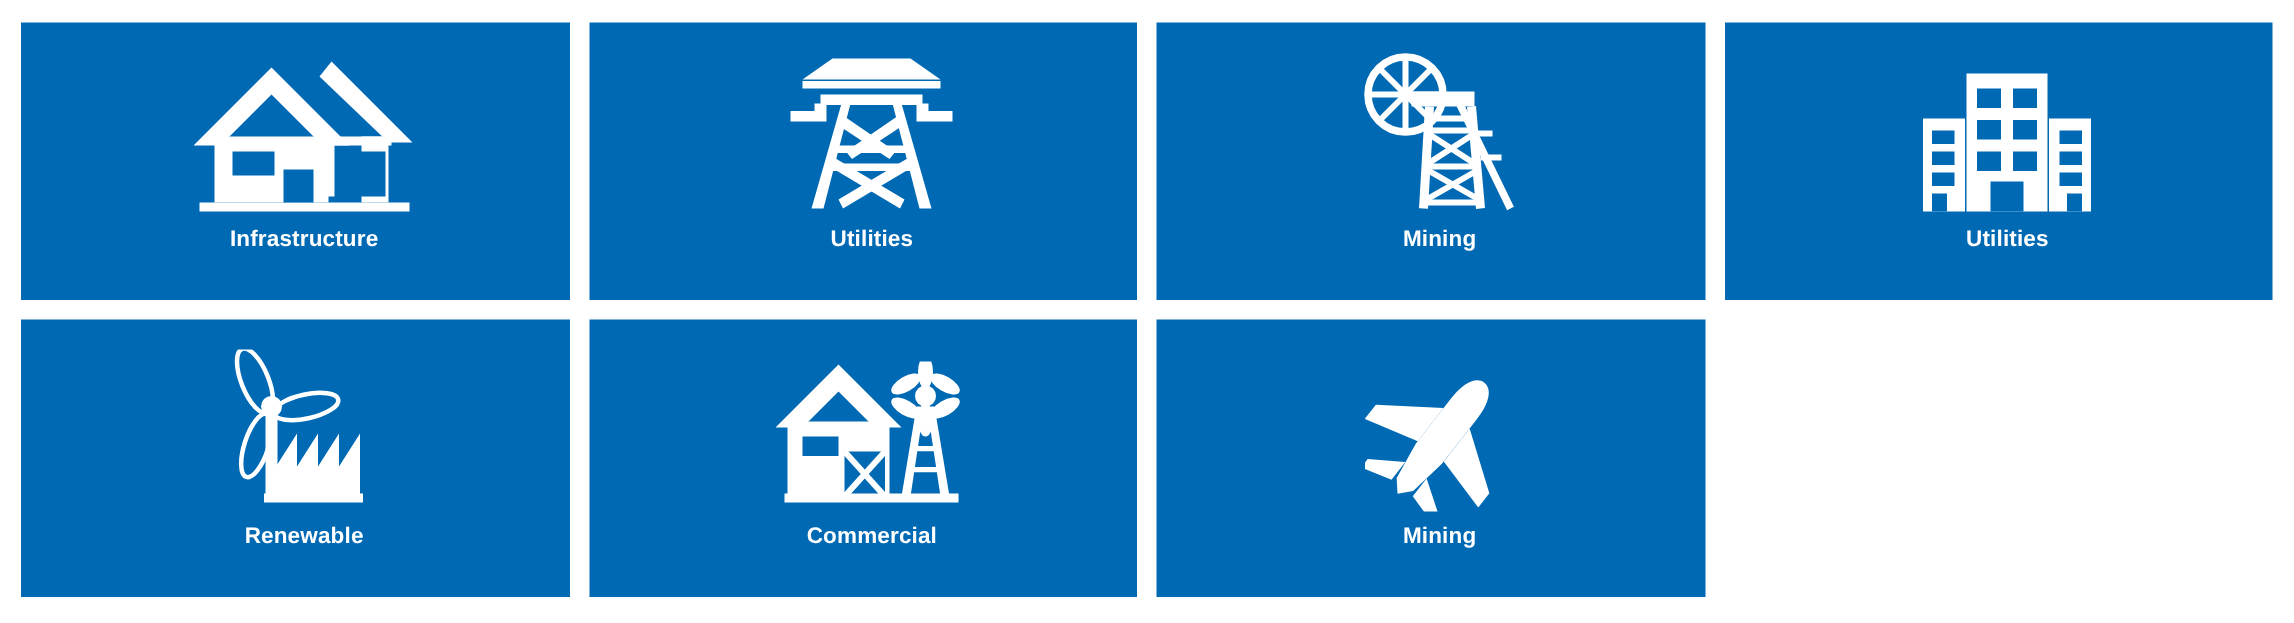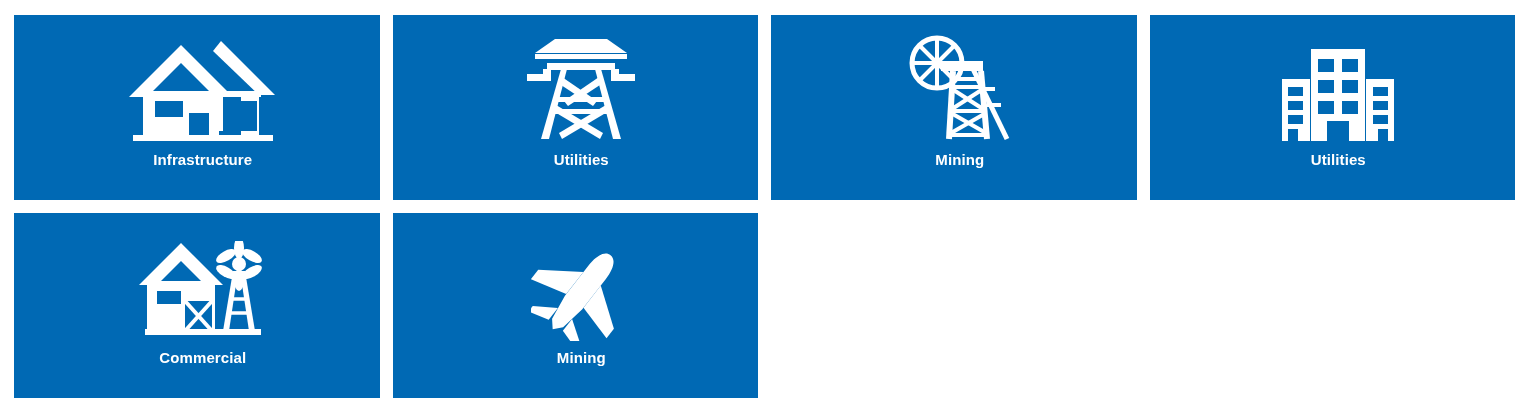--- a/index.html
+++ b/index.html
@@ -191,20 +191,41 @@
         <rect x="36" y="54" width="16" height="13" fill="#0069b4"></rect>
         <rect x="60" y="54" width="16" height="13" fill="#0069b4"></rect>
 
         <rect x="45" y="74" width="22" height="20" fill="#0069b4"></rect>
       </svg>
     </div>
     <div class="tile-label">Utilities</div>
   </div>
 
 
+  <div class="tile">
+    <div class="tile-icon">
+      <svg width="110" height="108" viewBox="0 0 110 108" aria-hidden="true">
+
+        <g fill="none" stroke="#ffffff" stroke-width="3">
+          <ellipse cx="22" cy="21" rx="9" ry="23" transform="rotate(-22 22 21)"></ellipse>
+          <ellipse cx="56" cy="38" rx="22" ry="8" transform="rotate(-12 56 38)"></ellipse>
+          <ellipse cx="23" cy="64" rx="8" ry="22" transform="rotate(18 23 64)"></ellipse>
+        </g>
+
+        <circle cx="33" cy="38" r="7" fill="#ffffff"></circle>
+
+        <path d="M29 42 L37 42 L37 100 L29 100 Z" fill="#ffffff"></path>
+
+        <path d="M36 100 L36 78 L50 56 L50 78 L64 56 L64 78 L78 56 L78 78 L92 56 L92 100 Z" fill="#ffffff"></path>
+
+        <rect x="28" y="96" width="66" height="6" fill="#ffffff"></rect>
+      </svg>
+    </div>
+    <div class="tile-label">Renewable</div>
+  </div>
 
   <div class="tile">
     <div class="tile-icon">
       <svg width="128" height="100" viewBox="0 0 128 100" fill="#ffffff" aria-hidden="true">
 
         <path d="M42 2 L84 44 L66 44 L42 20 L18 44 L0 44 Z"></path>
 
         <path d="M8 40 L76 40 L76 90 L8 90 Z"></path>
 
         <rect x="18" y="50" width="24" height="13" fill="#0069b4"></rect>

